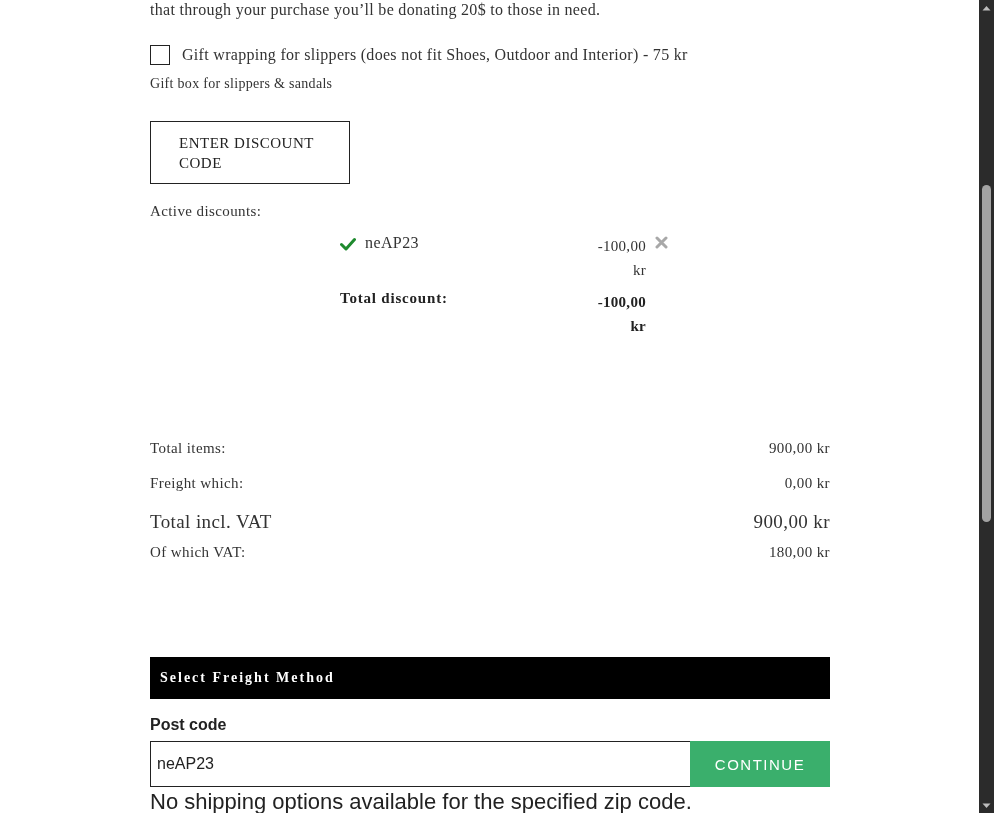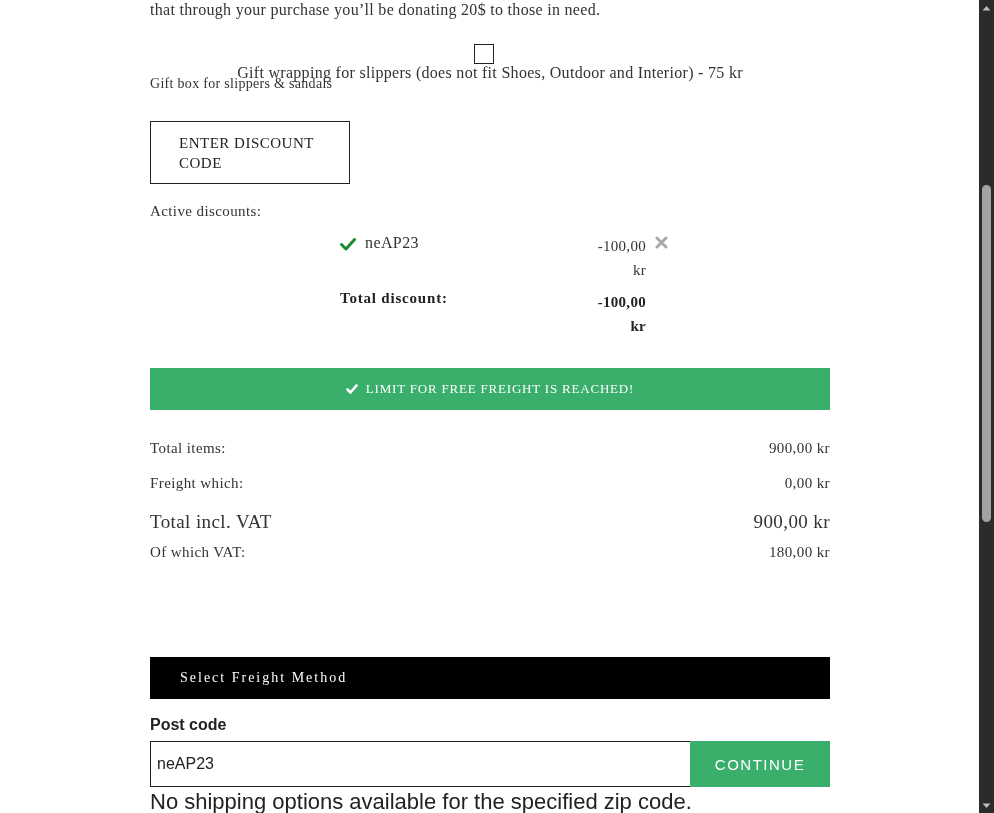--- a/index.html
+++ b/index.html
@@ -6,21 +6,21 @@
   body {
     width:994px; height:813px; overflow:hidden; background:#fff;
     position:relative; font-family:"Liberation Serif","DejaVu Serif",serif; color:#222;
   }
   .page { position:absolute; left:0; top:0; width:802px; height:813px; background:#fff; }
   .col { position:absolute; left:150px; width:680px; }
   .serif { font-family:"Liberation Serif","DejaVu Serif",serif; }
   .sans { font-family:"Liberation Sans","DejaVu Sans",sans-serif; }
 
   .intro { top:1px; font-size:16px; letter-spacing:0.3px; color:#333; }
-  .gift-row { top:44px; height:22px; display:flex; align-items:center;flex-direction:column; }
+  .gift-row { top:44px; height:22px; display:flex; align-items:center; }
   .checkbox { width:20px; height:20px; border:1px solid #222; box-sizing:border-box; background:#fff; margin-right:12px; flex:0 0 auto; }
   .gift-label { font-size:16px; letter-spacing:0.3px; color:#333; }
   .gift-sub { top:76px; font-size:14px; letter-spacing:0.3px; color:#333; }
 
   .discount-btn {
     position:absolute; left:150px; top:121px; width:200px; height:63px; box-sizing:border-box;
     border:1px solid #222; background:#fff; display:flex; align-items:center; justify-content:center;
     text-align:left; font-size:15px; line-height:20px; letter-spacing:0.5px; color:#222; padding:0 28px;
   }
   .active-label { top:203px; font-size:15px; letter-spacing:0.4px; color:#333; }
@@ -36,22 +36,22 @@
     display:flex; align-items:center; justify-content:center; color:#fff; font-size:13px; letter-spacing:0.8px;
   }
   .freight-banner svg { margin-right:8px; }
 
   .sum-row { position:absolute; left:150px; width:680px; display:flex; justify-content:space-between; color:#333; letter-spacing:0.4px; }
   .sum-small { font-size:15px; }
   .sum-big { font-size:19px; }
 
   .freight-header {
     position:absolute; left:150px; top:657px; width:680px; height:42px; background:#000; color:#fff;
-    display:flex; align-items:center; box-sizing:border-box; padding-left:30px;
-    font-weight:normal; font-size:14px; letter-spacing:2px;
+    display:flex; align-items:center; box-sizing:border-box; padding-left:10px;
+    font-weight:bold; font-size:14px; letter-spacing:2px;
   }
   .post-label { position:absolute; left:150px; top:716px; font-size:16px; font-weight:bold; color:#222; }
   .post-input {
     position:absolute; left:150px; top:741px; width:541px; height:46px; box-sizing:border-box;
     border:1px solid #222; border-right:none; background:#fff; padding:0 6px; font-size:16px; color:#222; outline:none;
   }
   .continue-btn {
     position:absolute; left:690px; top:741px; width:140px; height:46px; background:#3aaf6c; color:#fff;
     border:none; font-size:15px; letter-spacing:1.5px; display:flex; align-items:center; justify-content:center; cursor:pointer;
   }
@@ -86,26 +86,20 @@
   </svg>
   <span class="disc-code serif" style="left:365px;">neAP23</span>
   <span class="disc-amt serif">-100,00 kr</span>
   <svg class="disc-remove" viewBox="0 0 13 13">
     <path d="M2 2 L11 11 M11 2 L2 11" stroke="#a8a8a8" stroke-width="3" stroke-linecap="round"></path>
   </svg>
 
   <span class="total-disc-label serif">Total discount:</span>
   <span class="total-disc-amt serif">-100,00 kr</span>
 
-  <div class="freight-banner serif">
-    <svg width="12" height="12" viewBox="0 0 12 12">
-      <path d="M1.5 6.5 L4.5 9.5 L10.5 2.5" fill="none" stroke="#fff" stroke-width="2.6" stroke-linecap="round" stroke-linejoin="round"></path>
-    </svg>
-    <span>LIMIT FOR FREE FREIGHT IS REACHED!</span>
-  </div>
 
   <div class="sum-row sum-small serif" style="top:440px;align-items:center;">
     <span>Total items:</span>
     <span>900,00 kr</span>
   </div>
   <div class="sum-row sum-small serif" style="top:475px;">
     <span>Freight which:</span>
     <span>0,00 kr</span>
   </div>
   <div class="sum-row sum-big serif" style="top:511px;">

